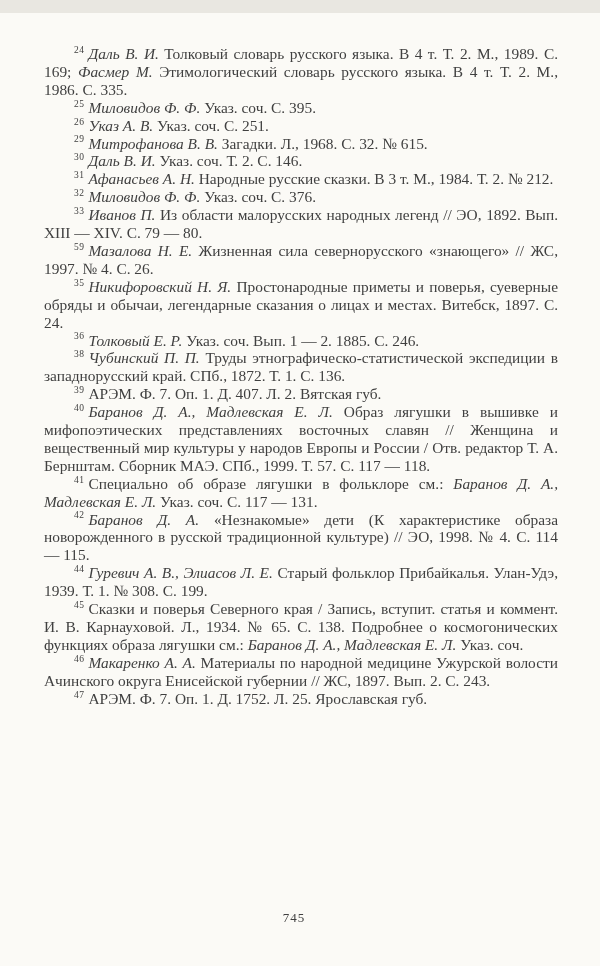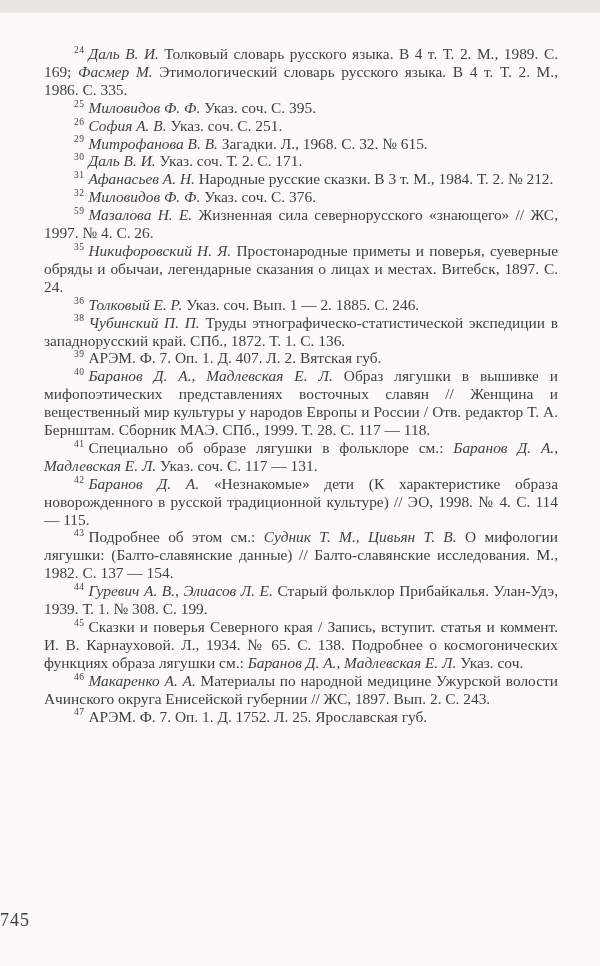--- a/index.html
+++ b/index.html
@@ -38,45 +38,45 @@
     letter-spacing: 0.5px;
     margin-right: 4px;
   }
   .it { font-style: italic; }
   .rg { font-style: normal; }
   .page-number {
     position: absolute;
     top: 897px;
     left: 0;
     right: 12px;
-    text-align: left;
-    font-size: 18px;
+    text-align: center;
+    font-size: 13px;
     letter-spacing: 1px;
   }
 </style>
 </head>
 <body>
 
 <div class="page">
   <div class="notes">
       <p class="note"><sup class="fn-num">24</sup><span class="it">Даль В. И.</span><span class="rg"> Толковый словарь русского языка. В 4 т. Т. 2. М., 1989. С. 169; </span><span class="it">Фасмер М.</span><span class="rg"> Этимологический словарь русского языка. В 4 т. Т. 2. М., 1986. С. 335.</span></p>
       <p class="note"><sup class="fn-num">25</sup><span class="it">Миловидов Ф. Ф.</span><span class="rg"> Указ. соч. С. 395.</span></p>
-      <p class="note"><sup class="fn-num">26</sup><span class="it">София А. В.</span><span class="rg"> Указ. соч. С. 251.</span></p>
+      <p class="note"><sup class="fn-num">26</sup><span class="it">Указ А. В.</span><span class="rg"> Указ. соч. С. 251.</span></p>
       <p class="note"><sup class="fn-num">29</sup><span class="it">Митрофанова В. В.</span><span class="rg"> Загадки. Л., 1968. С. 32. № 615.</span></p>
-      <p class="note"><sup class="fn-num">30</sup><span class="it">Даль В. И.</span><span class="rg"> Указ. соч. Т. 2. С. 171.</span></p>
+      <p class="note"><sup class="fn-num">30</sup><span class="it">Даль В. И.</span><span class="rg"> Указ. соч. Т. 2. С. 146.</span></p>
       <p class="note"><sup class="fn-num">31</sup><span class="it">Афанасьев А. Н.</span><span class="rg"> Народные русские сказки. В 3 т. М., 1984. Т. 2. № 212.</span></p>
       <p class="note"><sup class="fn-num">32</sup><span class="it">Миловидов Ф. Ф.</span><span class="rg"> Указ. соч. С. 376.</span></p>
+      <p class="note"><sup class="fn-num">33</sup><span class="it">Иванов П.</span><span class="rg"> Из области малорусских народных легенд // ЭО, 1892. Вып. XIII — XIV. С. 79 — 80.</span></p>
       <p class="note"><sup class="fn-num">59</sup><span class="it">Мазалова Н. Е.</span><span class="rg"> Жизненная сила севернорусского «знающего» // ЖС, 1997. № 4. С. 26.</span></p>
       <p class="note"><sup class="fn-num">35</sup><span class="it">Никифоровский Н. Я.</span><span class="rg"> Простонародные приметы и поверья, суеверные обряды и обычаи, легендарные сказания о лицах и местах. Витебск, 1897. С. 24.</span></p>
       <p class="note"><sup class="fn-num">36</sup><span class="it">Толковый Е. Р.</span><span class="rg"> Указ. соч. Вып. 1 — 2. 1885. С. 246.</span></p>
       <p class="note"><sup class="fn-num">38</sup><span class="it">Чубинский П. П.</span><span class="rg"> Труды этнографическо-статистической экспедиции в западнорусский край. СПб., 1872. Т. 1. С. 136.</span></p>
       <p class="note"><sup class="fn-num">39</sup><span class="rg">АРЭМ. Ф. 7. Оп. 1. Д. 407. Л. 2. Вятская губ.</span></p>
-      <p class="note"><sup class="fn-num">40</sup><span class="it">Баранов Д. А., Мадлевская Е. Л.</span><span class="rg"> Образ лягушки в вышивке и мифопоэтических представлениях восточных славян // Женщина и вещественный мир культуры у народов Европы и России / Отв. редактор Т. А. Бернштам. Сборник МАЭ. СПб., 1999. Т. 28. С. 117 — 118.</span></p>
+      <p class="note"><sup class="fn-num">40</sup><span class="it">Баранов Д. А., Мадлевская Е. Л.</span><span class="rg"> Образ лягушки в вышивке и мифопоэтических представлениях восточных славян // Женщина и вещественный мир культуры у народов Европы и России / Отв. редактор Т. А. Бернштам. Сборник МАЭ. СПб., 1999. Т. 57. С. 117 — 118.</span></p>
       <p class="note"><sup class="fn-num">41</sup><span class="rg">Специально об образе лягушки в фольклоре см.: </span><span class="it">Баранов Д. А., Мадлевская Е. Л.</span><span class="rg"> Указ. соч. С. 117 — 131.</span></p>
       <p class="note"><sup class="fn-num">42</sup><span class="it">Баранов Д. А.</span><span class="rg"> «Незнакомые» дети (К характеристике образа новорожденного в русской традиционной культуре) // ЭО, 1998. № 4. С. 114 — 115.</span></p>
-      <p class="note"><sup class="fn-num">43</sup><span class="rg">Подробнее об этом см.: </span><span class="it">Судник Т. М., Цивьян Т. В.</span><span class="rg"> О мифологии лягушки: (Балто-славянские данные) // Балто-славянские исследования. М., 1982. С. 137 — 154.</span></p>
       <p class="note"><sup class="fn-num">44</sup><span class="it">Гуревич А. В., Элиасов Л. Е.</span><span class="rg"> Старый фольклор Прибайкалья. Улан-Удэ, 1939. Т. 1. № 308. С. 199.</span></p>
       <p class="note"><sup class="fn-num">45</sup><span class="rg">Сказки и поверья Северного края / Запись, вступит. статья и коммент. И. В. Карнауховой. Л., 1934. № 65. С. 138. Подробнее о космогонических функциях образа лягушки см.: </span><span class="it">Баранов Д. А., Мадлевская Е. Л.</span><span class="rg"> Указ. соч.</span></p>
       <p class="note"><sup class="fn-num">46</sup><span class="it">Макаренко А. А.</span><span class="rg"> Материалы по народной медицине Ужурской волости Ачинского округа Енисейской губернии // ЖС, 1897. Вып. 2. С. 243.</span></p>
       <p class="note"><sup class="fn-num">47</sup><span class="rg">АРЭМ. Ф. 7. Оп. 1. Д. 1752. Л. 25. Ярославская губ.</span></p>
     </div>
   <div class="page-number">745</div>
 </div>
 
 </body></html>

